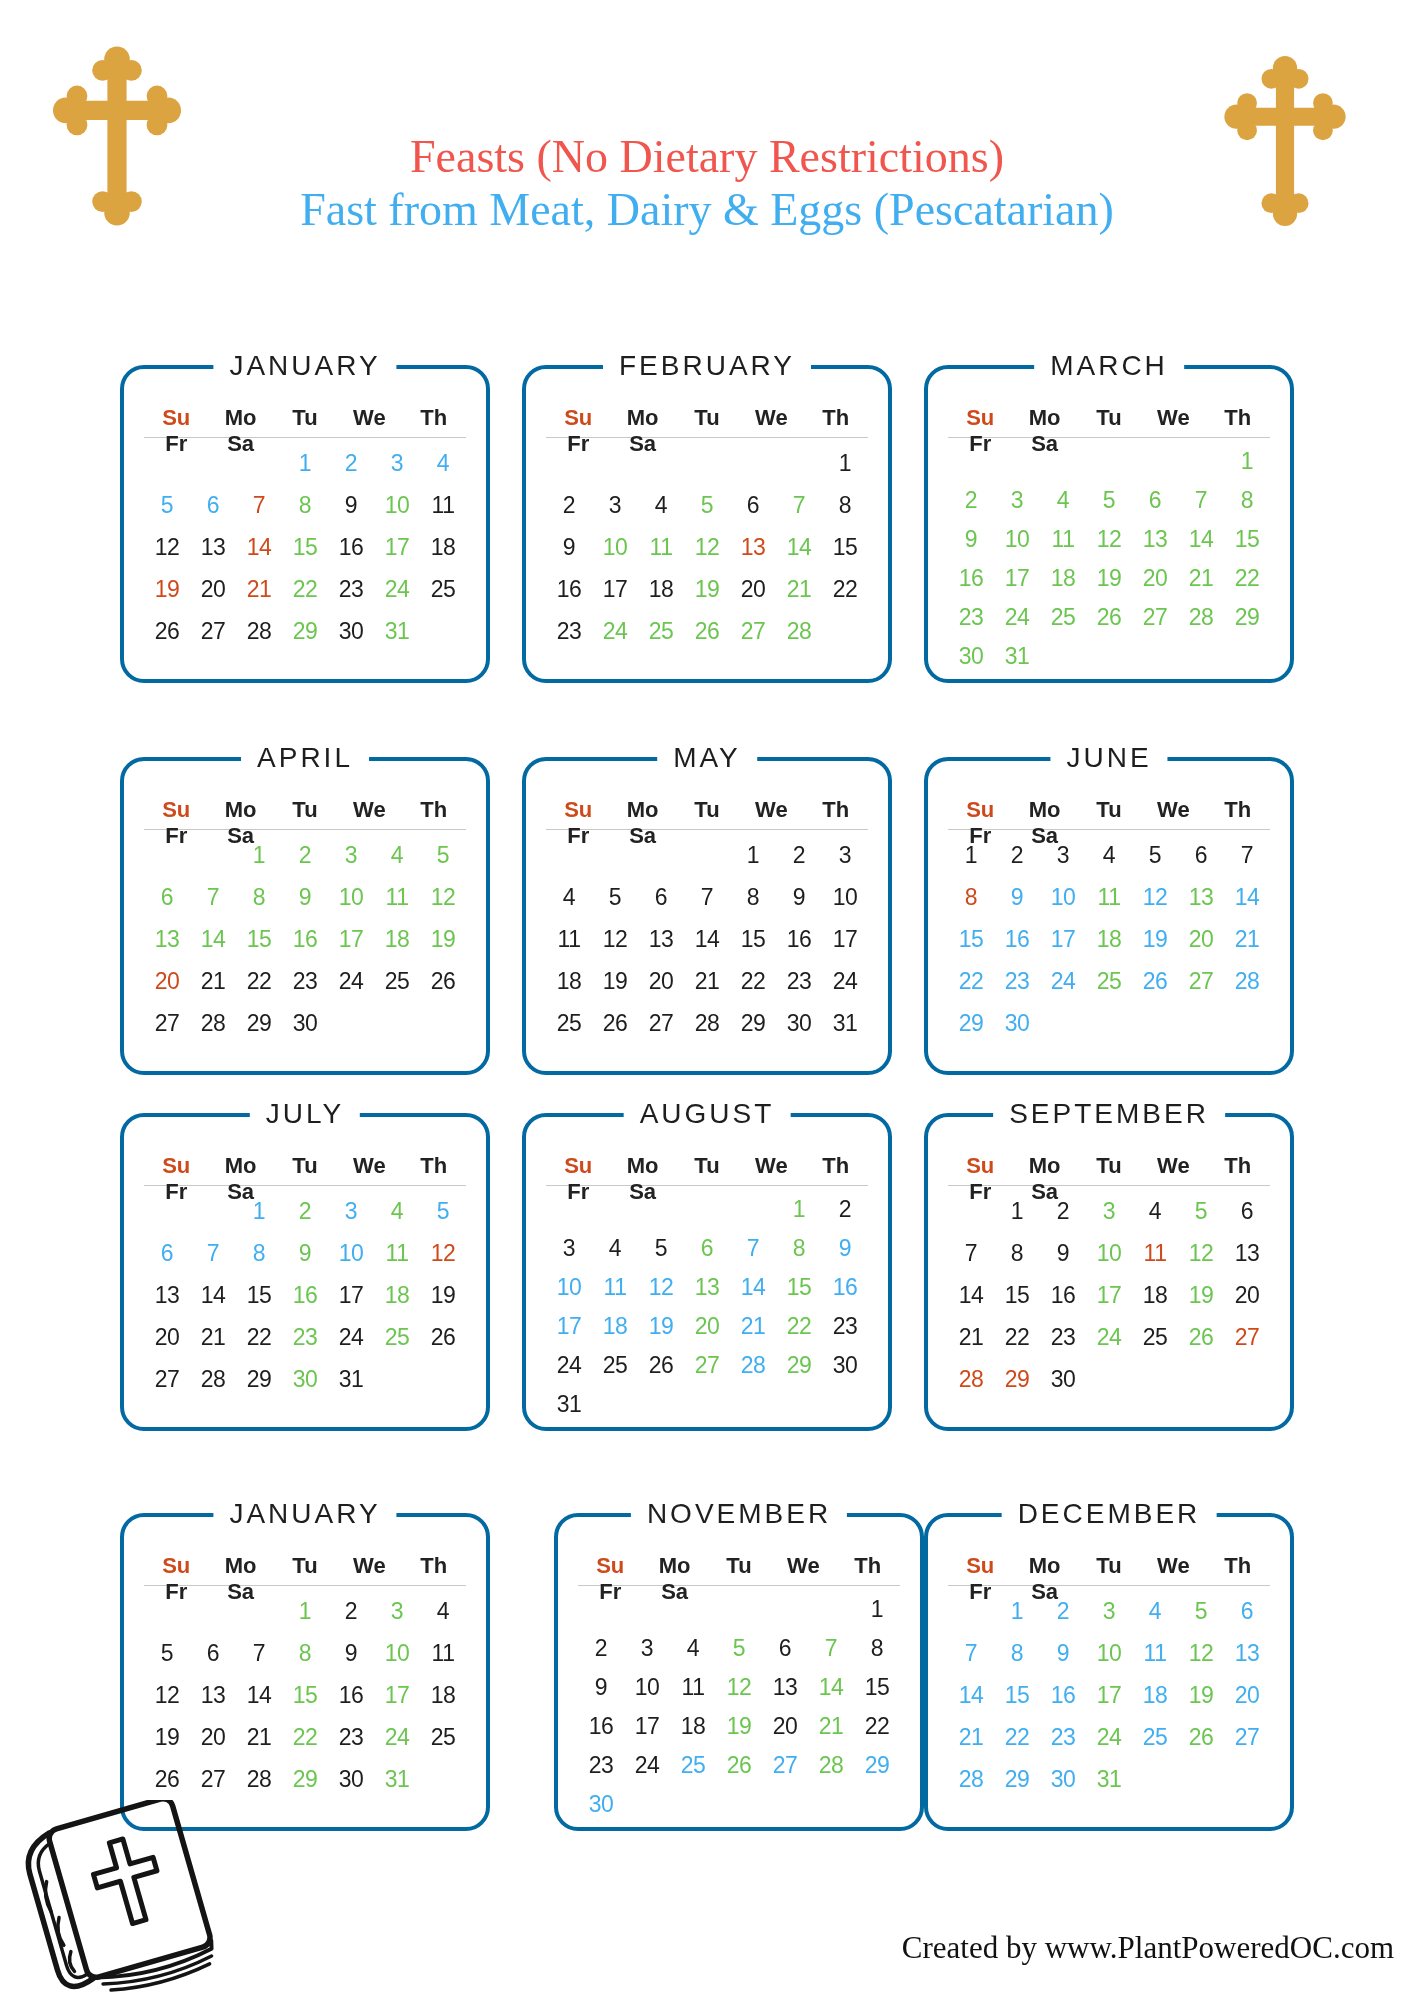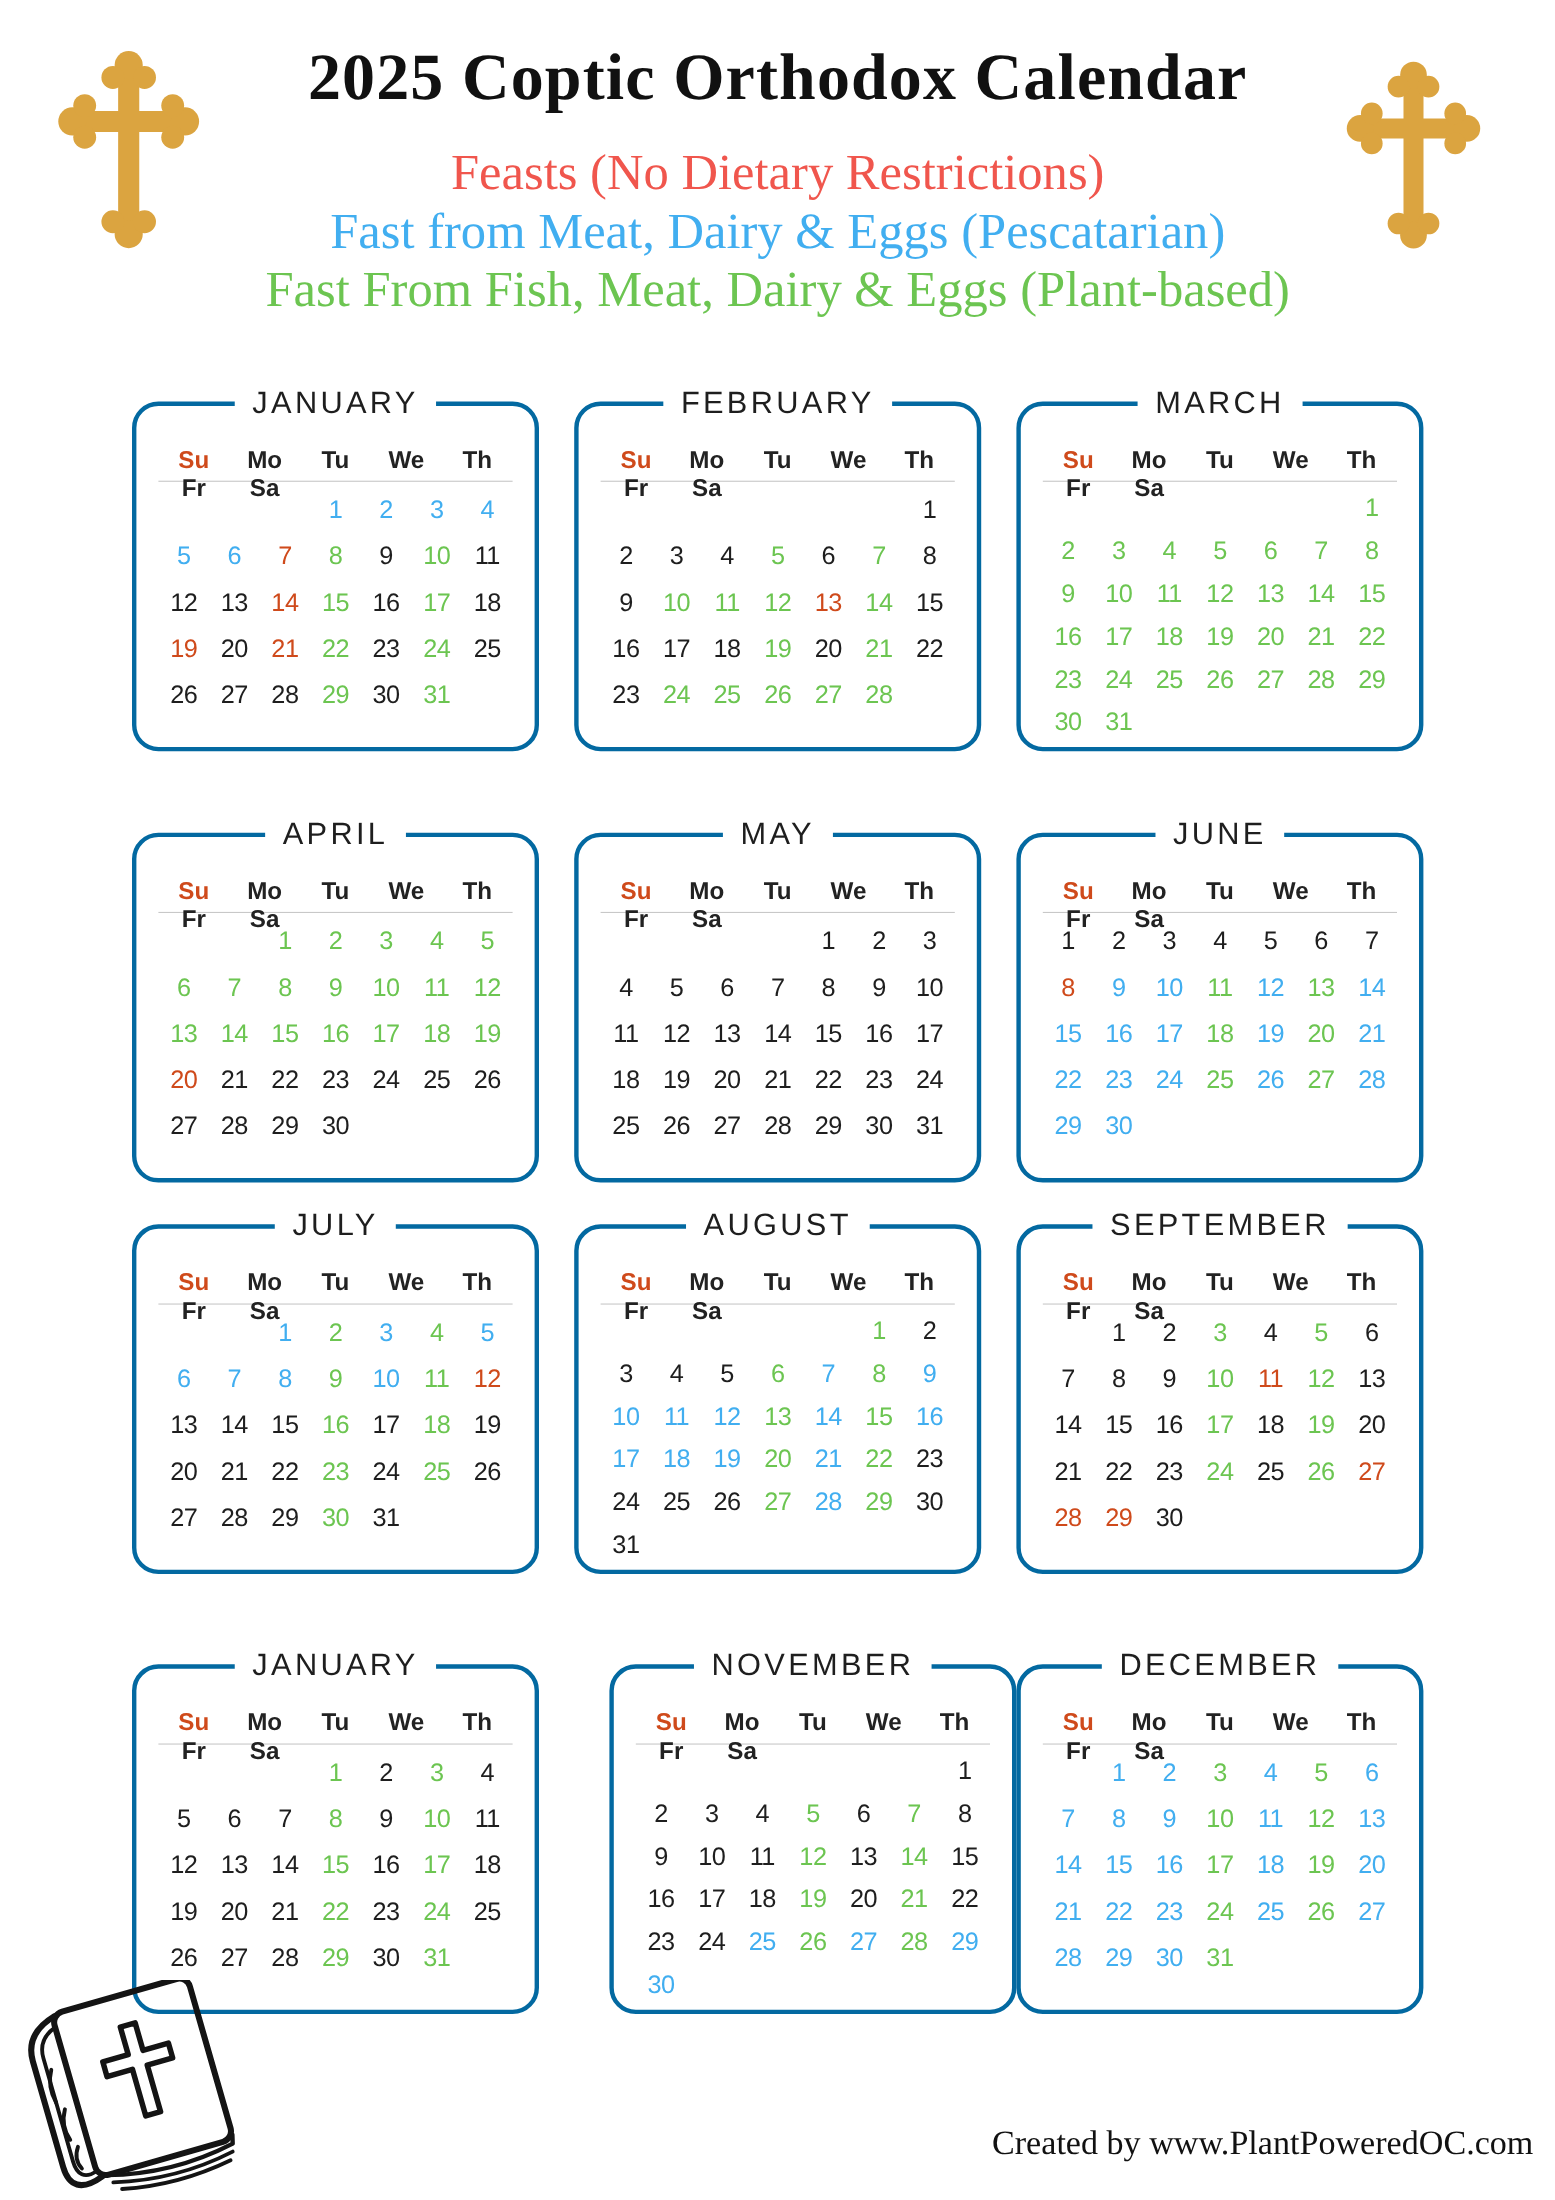--- a/index.html
+++ b/index.html
@@ -105,25 +105,23 @@
         <circle cx="59" cy="101" r="6.5"></circle>
       <circle cx="18" cy="44" r="8"></circle>
         <circle cx="25" cy="35" r="6.5"></circle>
         <circle cx="25" cy="53" r="6.5"></circle>
       <circle cx="82" cy="44" r="8"></circle>
         <circle cx="75" cy="35" r="6.5"></circle>
         <circle cx="75" cy="53" r="6.5"></circle>
     </g>
   </svg>
 
-  <div class="main-title">2025 Coptic Orthodox Calendar</div>
   <div class="legend">
     <div class="legend-line" style="color: rgb(240, 86, 77);">Feasts (No Dietary Restrictions)</div>
     <div class="legend-line" style="color: rgb(65, 174, 240);">Fast from Meat, Dairy &amp; Eggs (Pescatarian)</div>
-    <div class="legend-line" style="color: rgb(108, 197, 81);">Fast From Fish, Meat, Dairy &amp; Eggs (Plant-based)</div>
   </div>
 
   <div class="months-grid">
       <div class="month-card" style="left: 120px; top: 365px;">
         <div class="month-title">JANUARY</div>
         <div class="weekdays">
           <span class="sun">Su</span>
           <span>Mo</span>
           <span>Tu</span>
           <span>We</span>

